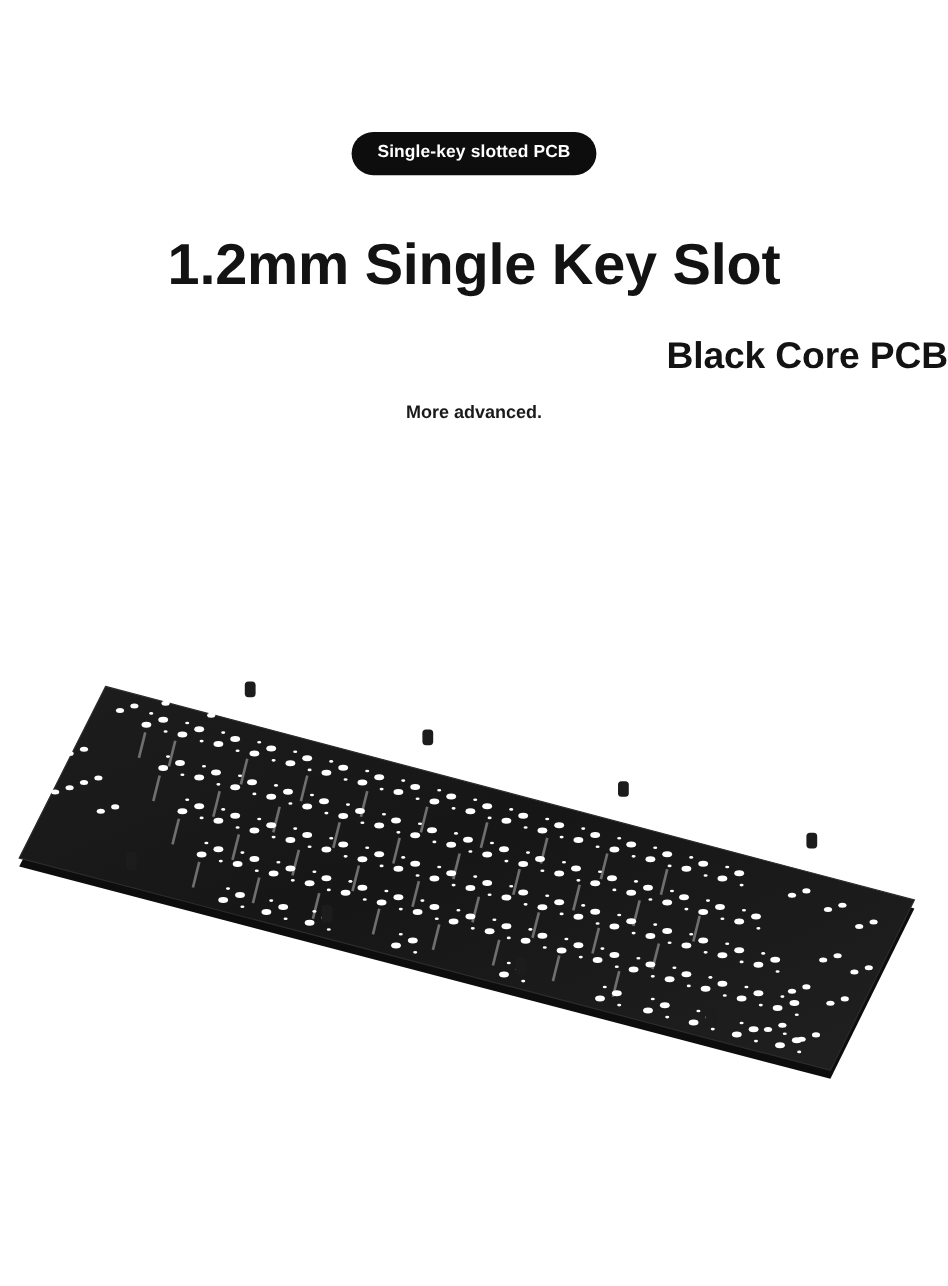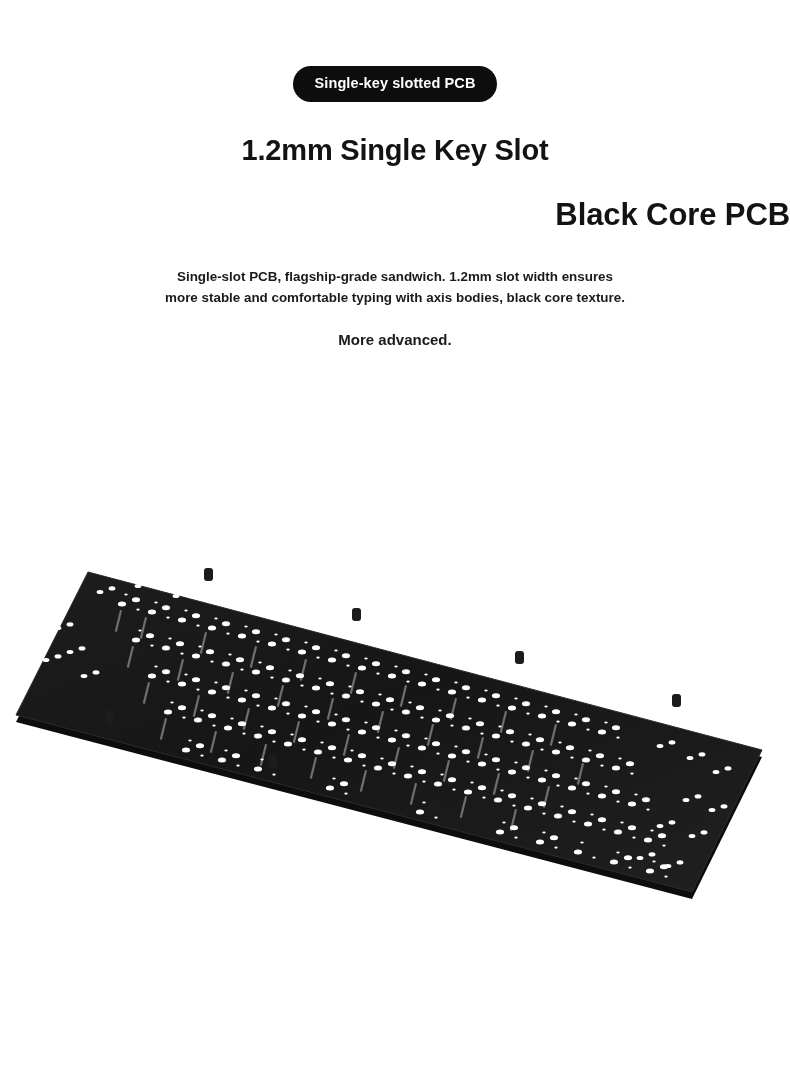--- a/index.html
+++ b/index.html
@@ -17,39 +17,39 @@
   }
 
   .page {
     width: 790px;
     height: 1072px;
     position: relative;
   }
 
   
   .header {
-    padding-top: 66px;
+    padding-top: 110px;
     text-align: center;
   }
 
   .pill {
     display: inline-block;
     background: #0d0d0d;
     color: #ffffff;
     font-size: 14.5px;
     font-weight: bold;
     letter-spacing: 0.1px;
     padding: 10px 22px 11px 22px;
     border-radius: 22px;
     line-height: 1;
   }
 
   .title-main {
-    margin-top: 33px;
-    font-size: 29px;
+    margin-top: 51px;
+    font-size: 48px;
     font-weight: bold;
     letter-spacing: -0.2px;
     line-height: 1.05;
     color: #131313;
   }
 
   .title-sub {
     margin-top: 34px;
     font-size: 31px;
     font-weight: bold;
@@ -103,21 +103,20 @@
 
 <div class="page">
 
   <div class="header">
     <div class="pill">Single-key slotted PCB</div>
 
     <div class="title-main">1.2mm Single Key Slot</div>
 
     <div class="title-sub">Black Core PCB</div>
 
-    <div class="desc">Single-slot PCB, flagship-grade sandwich. 1.2mm slot width ensures more stable and comfortable typing with axis bodies, black core texture.</div>
 
     <div class="desc-2">More advanced.</div>
   </div>
 
   <div class="product-area">
     <div class="pcb-wrap">
       <svg class="pcb" viewBox="0 0 790 440" xmlns="http://www.w3.org/2000/svg">
         <defs>
           <linearGradient id="boardGrad" x1="0" y1="0" x2="1" y2="1">
             <stop offset="0%" stop-color="#1d1d1d"></stop>

